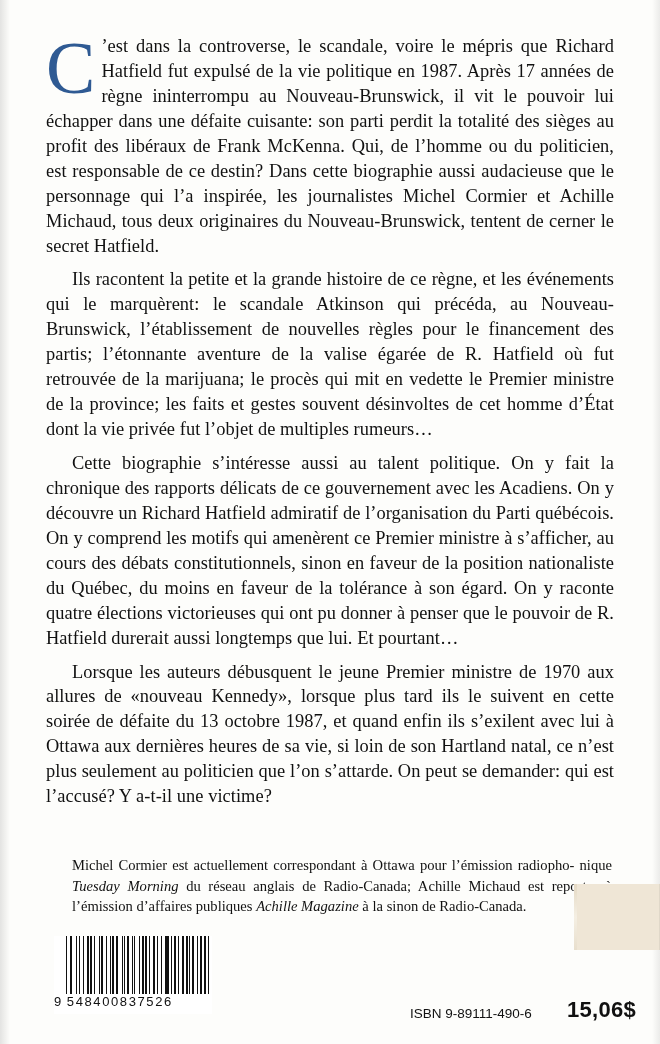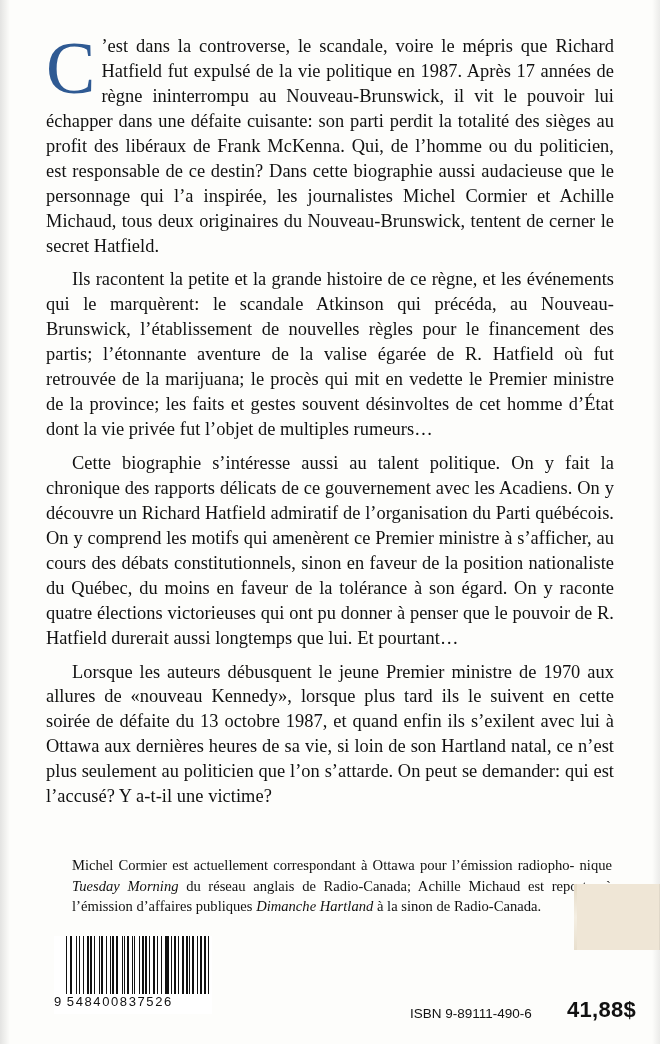--- a/index.html
+++ b/index.html
@@ -188,21 +188,21 @@
     </p>
 
     <p class="para indent">
       <span>Lorsque les auteurs débusquent le jeune Premier ministre de 1970 aux allures de «nouveau Kennedy», lorsque plus tard ils le suivent en cette soirée de défaite du 13 octobre 1987, et quand enfin ils s’exilent avec lui à Ottawa aux dernières heures de sa vie, si loin de son Hartland natal, ce n’est plus seulement au politicien que l’on s’attarde. On peut se demander: qui est l’accusé? Y a-t-il une victime?</span>
     </p>
   </div>
 
   <div class="bionote">
     <span>Michel Cormier est actuellement correspondant à Ottawa pour l’émission radiopho-</span>
     <span>nique </span><i>Tuesday Morning</i><span> du réseau anglais de Radio-Canada; Achille Michaud est reporter</span>
-    <span>à l’émission d’affaires publiques </span><i>Dimanche Hartland</i><span> à la sinon de Radio-Canada.</span>
+    <span>à l’émission d’affaires publiques </span><i>Achille Magazine</i><span> à la sinon de Radio-Canada.</span>
   </div>
 
   <div class="sticker"></div>
 
   <div class="barcode-wrap">
     <div class="barcode" id="barcode-bars">
         <span style="width: 1px;"></span>
         <span style="background: transparent; width: 2px;"></span>
         <span style="background: transparent; width: 1px;"></span>
         <span style="background: transparent; width: 2px;"></span>
@@ -332,15 +332,15 @@
         <span style="background: transparent; width: 1px;"></span>
         <span style="width: 1px;"></span>
         <span style="background: transparent; width: 2px;"></span>
       </div>
     <div class="barcode-digits">
       <span class="lead">9</span><span>548400837526</span>
     </div>
   </div>
 
   <div class="isbn">ISBN 9-89111-490-6</div>
-  <div class="price">41,88$</div>
+  <div class="price">15,06$</div>
 
 </div>
 
 </body></html>

